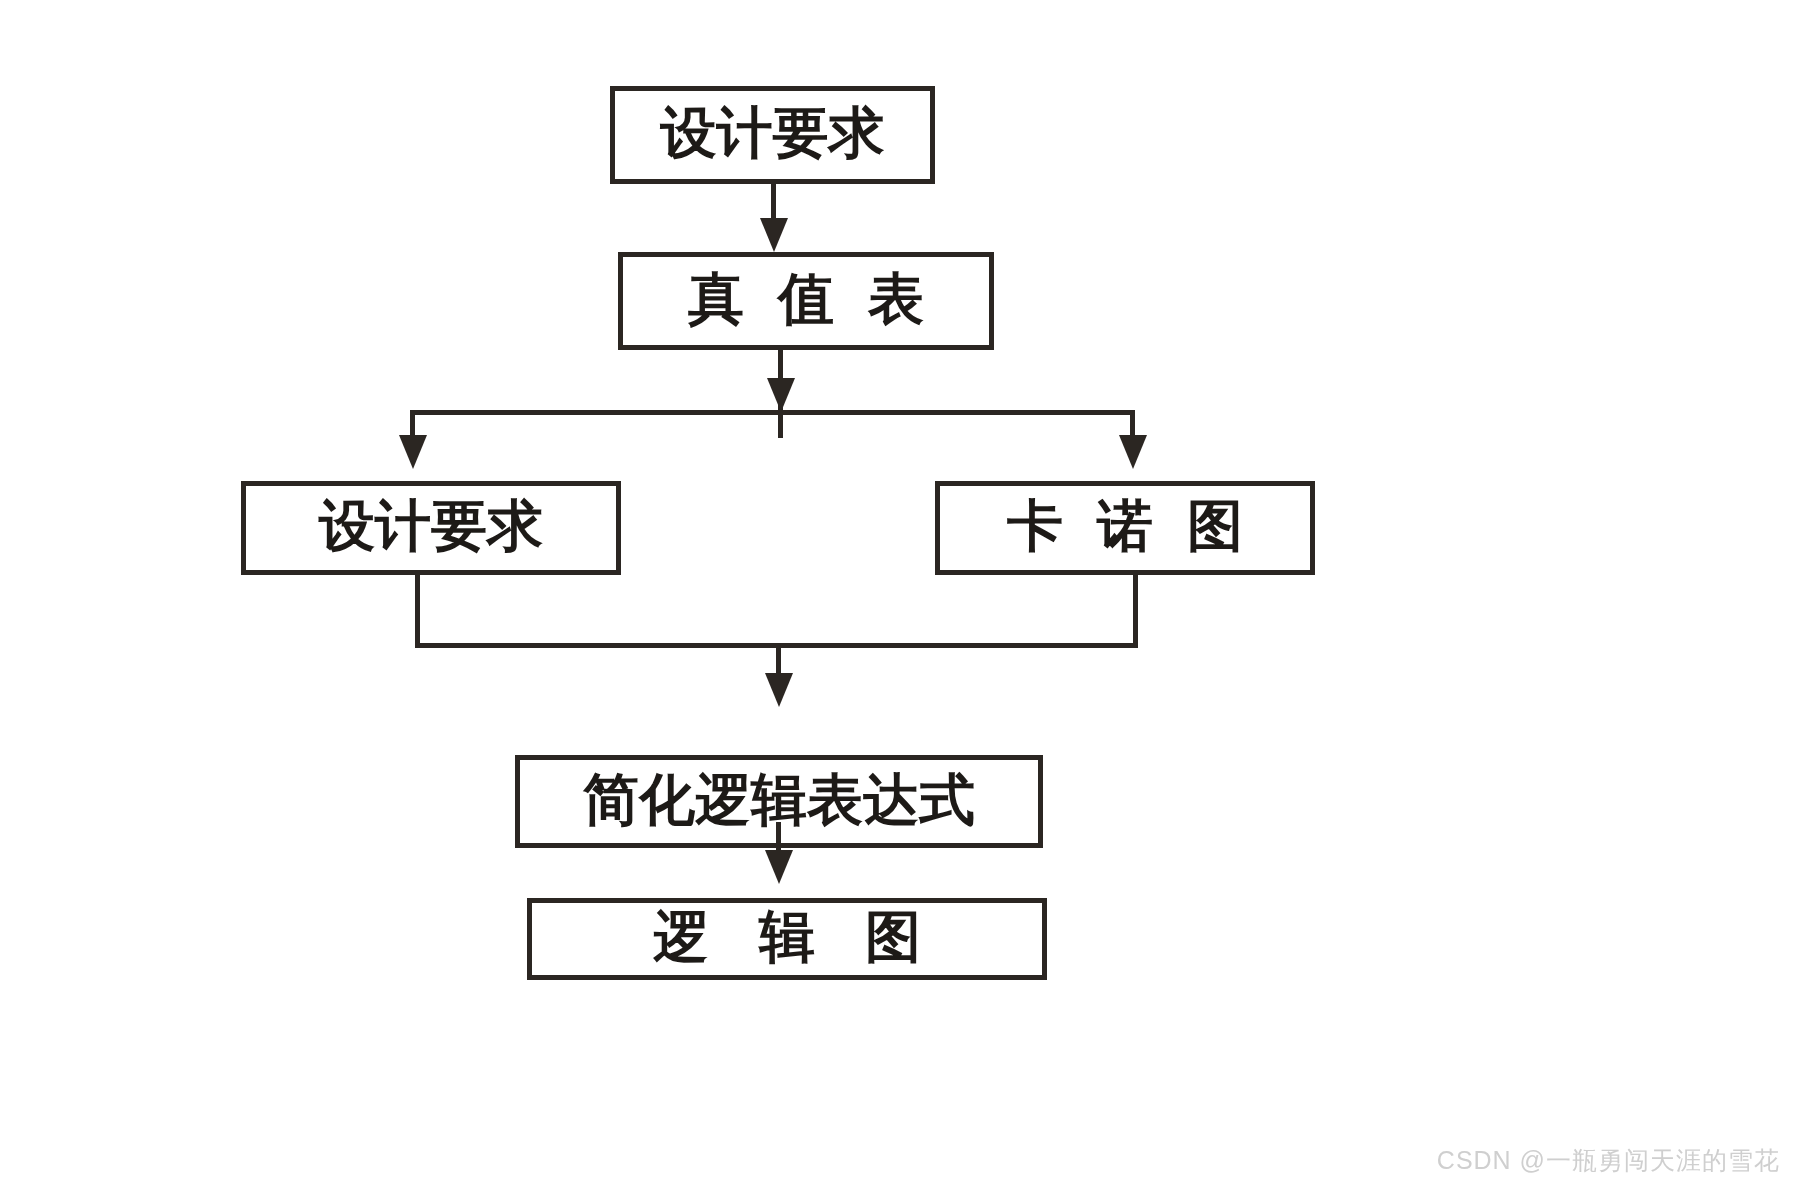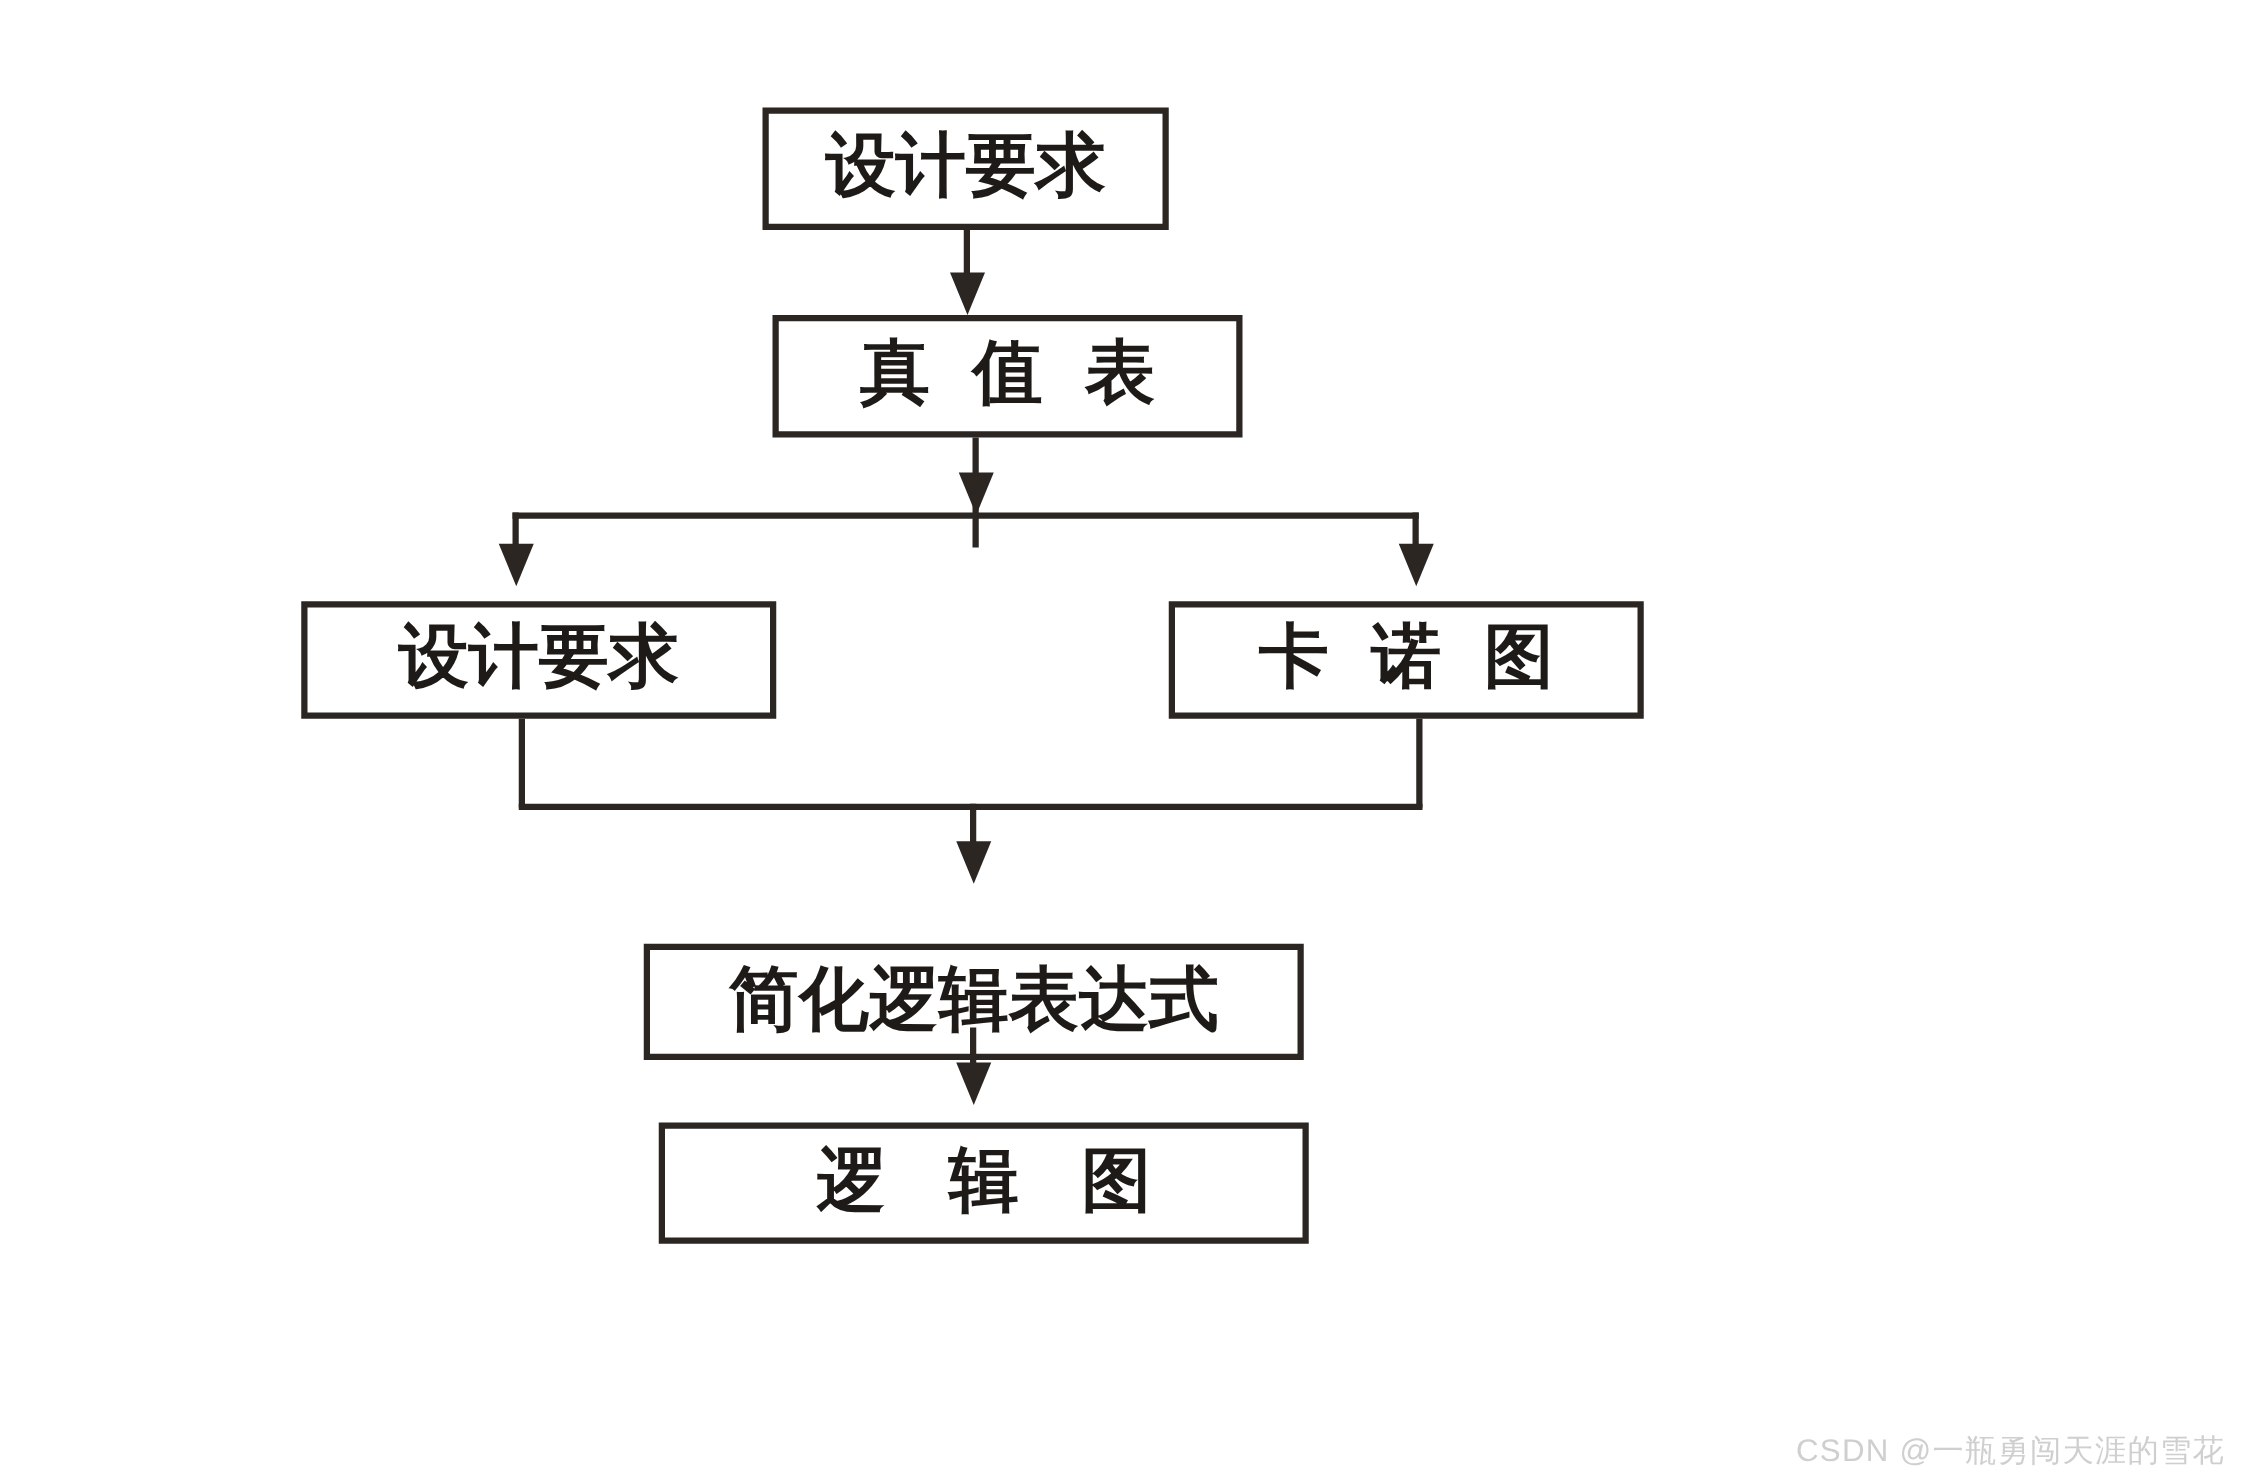--- a/index.html
+++ b/index.html
@@ -111,19 +111,19 @@
   <div class="vline" style="left:776px; top:643px; height:57px;"></div>
   <div class="arrowhead" style="left:765px; top:673px;"></div>
 
   <div class="node sp-none" style="left:515px; top:729px; width:528px; height:93px;margin-top:26px;">
     <span class="label">简化逻辑表达式</span>
   </div>
 
   <div class="vline" style="left:776px; top:822px; height:50px;"></div>
   <div class="arrowhead" style="left:765px; top:850px;"></div>
 
-  <div class="node sp-wide" style="left:527px; top:898px; width:520px; height:97px;text-align:right;">
+  <div class="node sp-wide" style="left:527px; top:898px; width:520px; height:82px;text-align:right;">
     <span class="label">逻 辑 图</span>
   </div>
 
   <div class="watermark">CSDN @一瓶勇闯天涯的雪花</div>
 
 </div>
 
 </body></html>

